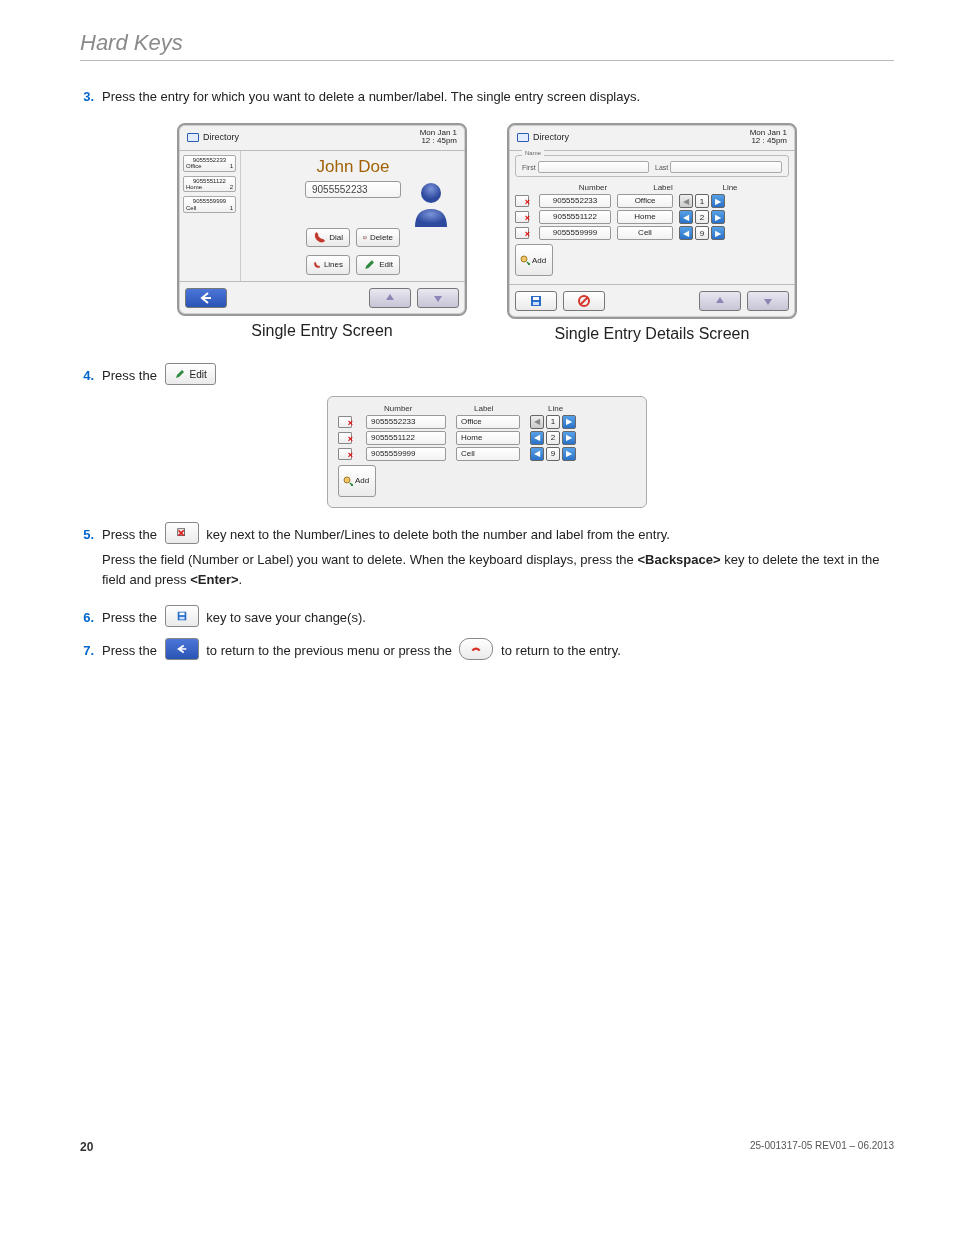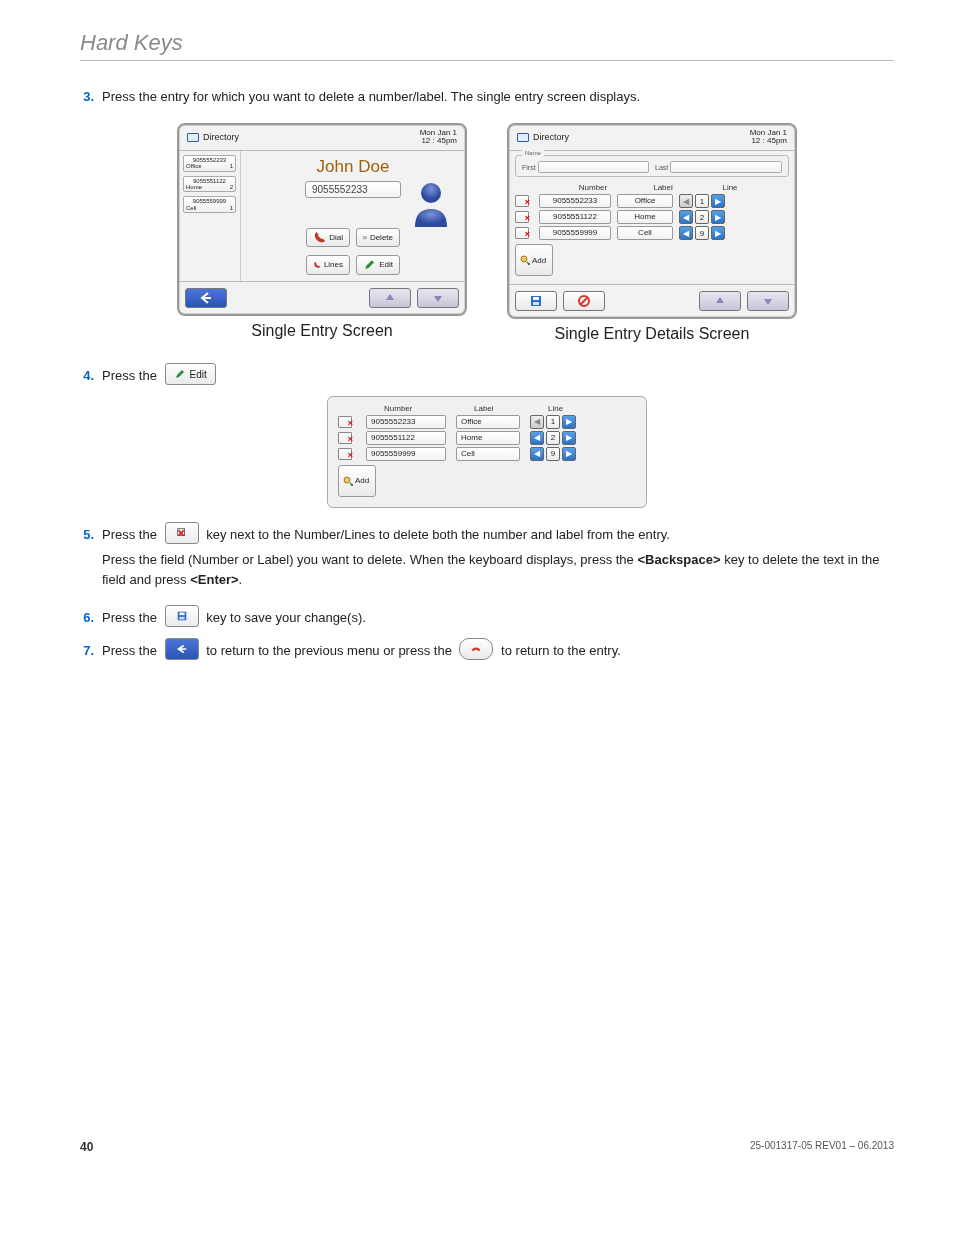--- a/index.html
+++ b/index.html
@@ -617,15 +617,15 @@
     <span class="keycap wide" style="border-radius:10px">
       <svg viewBox="0 0 16 10">
           <path d="M2 6 Q8 0 14 6 L12 8 Q8 4 4 8 Z" fill="#d6362b"></path>
         </svg>
     </span>
     <span> to return to the entry.</span>
   </div>
 </div>
 
 <div class="pagefoot">
-  <span class="pn">40</span>
+  <span class="pn">20</span>
   <span>25-001317-05 REV01 – 06.2013</span>
 </div>
 
 </body></html>

